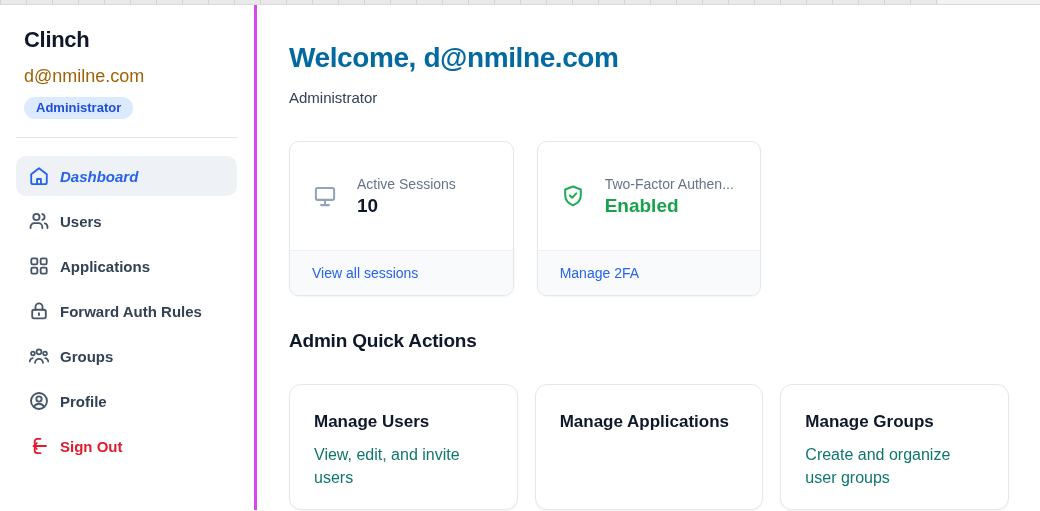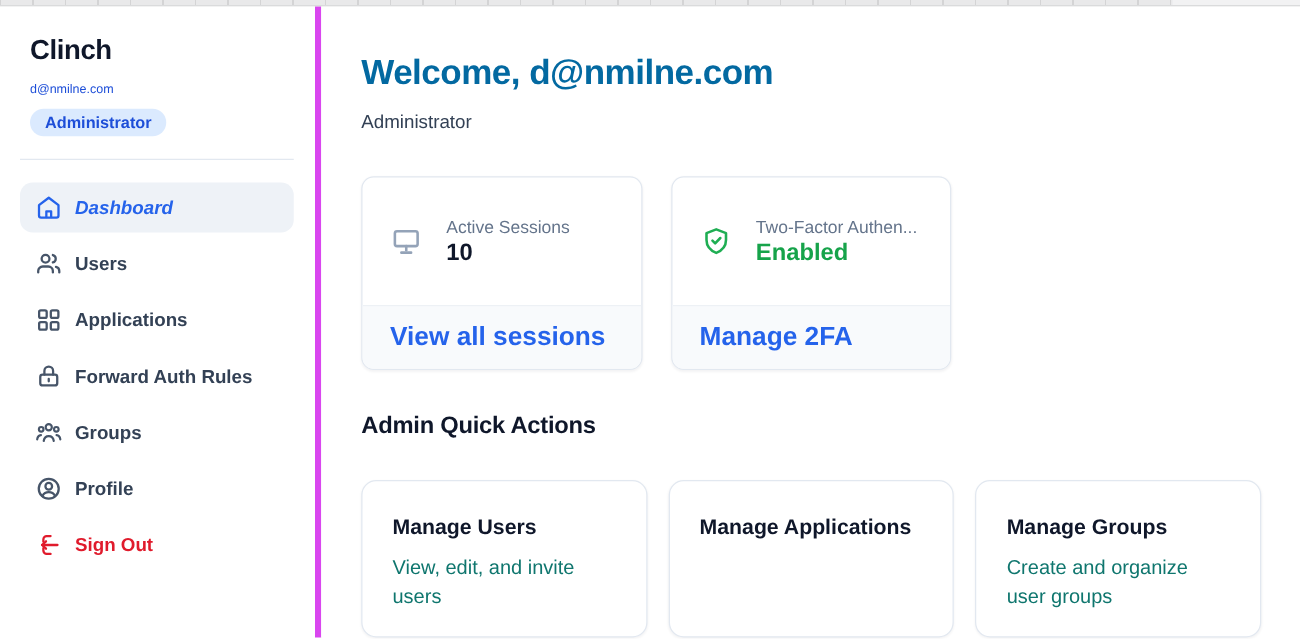--- a/index.html
+++ b/index.html
@@ -8,24 +8,24 @@
 
   
   .top-strip { position:relative; height:5px; background-color:#e9e9ea;
     background-image:repeating-linear-gradient(to right, rgba(0,0,0,0.09) 0 1px, transparent 1px 26px);
     border-bottom:1px solid #dadbdc; }
   .top-strip .strip-end { position:absolute; right:0; top:0; height:100%; width:102px; background:#f2f2f3; }
 
   .layout { display:flex; height:505px; }
 
   
-  .sidebar { width:257px; flex:0 0 257px; border-right:5px solid #d946ef;
+  .sidebar { width:257px; flex:0 0 257px; border-right:3px solid #d946ef;
     padding:22px 17px 0 16px; background:#fff; }
   .brand { margin-left:8px; font-size:22px; font-weight:700; color:#0f172a; letter-spacing:-0.3px; }
-  .user-email { margin:13px 0 0 8px; font-size:10px; color:#1d4ed8; }
+  .user-email { margin:13px 0 0 8px; font-size:18px; color:#a16207; }
   .role-badge { display:inline-block; margin:10px 0 0 8px; background:var(--badge-bg,#dbeafe);
     color:var(--badge-text,#1d4ed8); font-size:13px; font-weight:600; padding:3px 12px 4px;
     border-radius:999px; }
   .side-divider { border:none; border-top:1px solid #e2e8f0; margin:18px 0 0 0; }
 
   nav { margin-top:18px; }
   .nav-item { display:flex; align-items:center; gap:10px; height:40px; padding:0 12px;
     margin-bottom:5px; border-radius:10px; font-size:15px; font-weight:600; color:#334155;
     cursor:pointer; }
   .nav-item svg { width:22px; height:22px; flex:0 0 22px; color:#475569; }
@@ -43,21 +43,21 @@
   .stat-card { border:1px solid #e2e8f0; border-radius:10px; background:#fff; height:155px;
     display:flex; flex-direction:column; overflow:hidden; box-shadow:0 1px 2px rgba(15,23,42,0.05); }
   .stat-body { flex:1; display:flex; align-items:center; gap:19px; padding:0 22px; }
   .stat-icon { width:26px; height:26px; flex:0 0 26px; }
   .stat-icon.gray { color:#94a3b8; }
   .stat-icon.green { color:#1fae53; }
   .stat-label { font-size:14px; color:#64748b; font-weight:500; white-space:nowrap; }
   .stat-value { margin-top:3px; font-size:19px; font-weight:700; color:#0f172a; }
   .stat-value.green { color:var(--success-green,#16a34a); }
   .stat-footer { border-top:1px solid #edf1f5; background:#f8fafc; padding:13px 22px; }
-  .stat-link { font-size:21px; font-weight:700; color:var(--accent-blue,#2563eb);
+  .stat-link { font-size:14px; font-weight:400; color:var(--accent-blue,#2563eb);
     text-decoration:none; cursor:pointer; }
 
   .section-title { margin-top:34px; font-size:19px; font-weight:700; color:#0f172a; letter-spacing:-0.2px; }
 
   .action-grid { margin-top:32px; display:grid; grid-template-columns:repeat(3,1fr); gap:17px; }
   .action-card { border:1px solid #e2e8f0; border-radius:12px; background:#fff; min-height:124px;
     padding:27px 24px 20px; box-shadow:0 1px 2px rgba(15,23,42,0.05); cursor:pointer; }
   .action-title { font-size:17px; font-weight:700; color:#0f172a; }
   .action-desc { margin-top:11px; font-size:16px; color:#0f766e; line-height:1.45; }
 </style>

